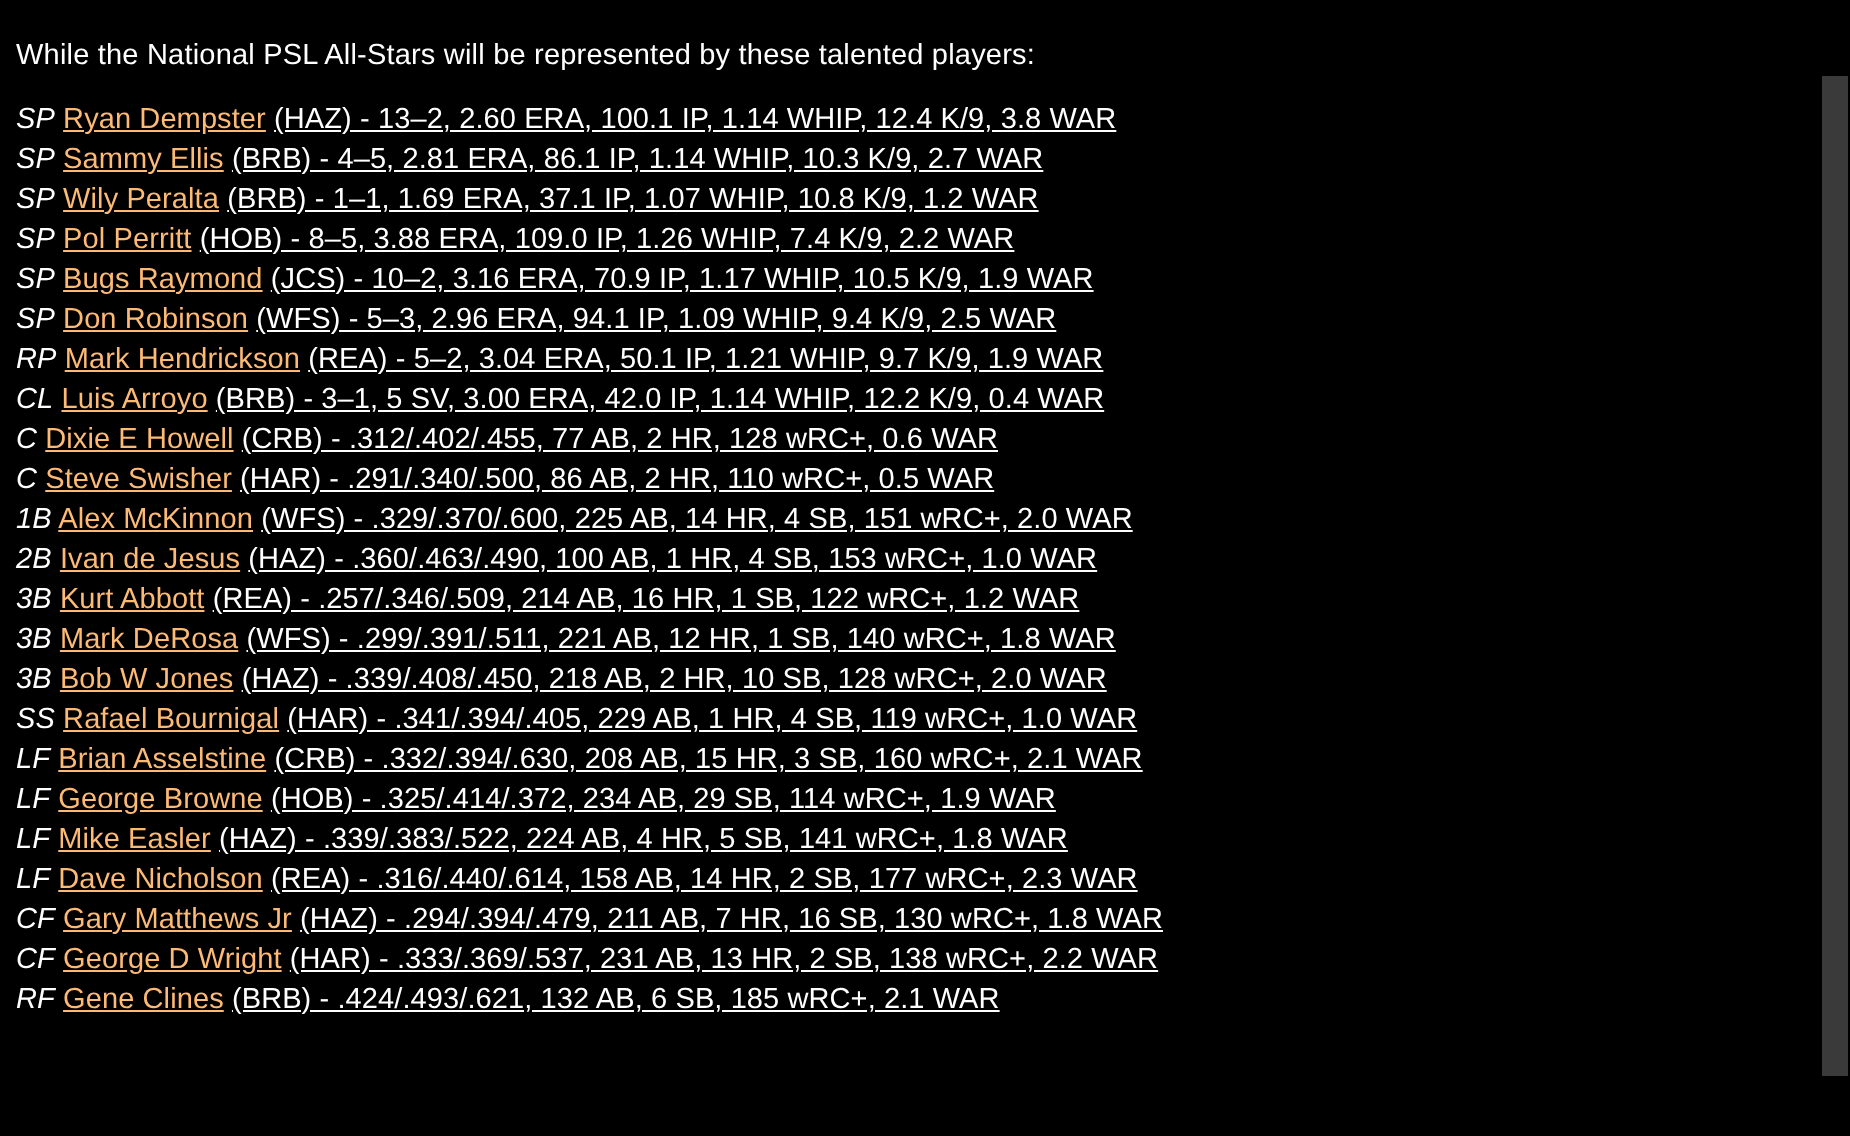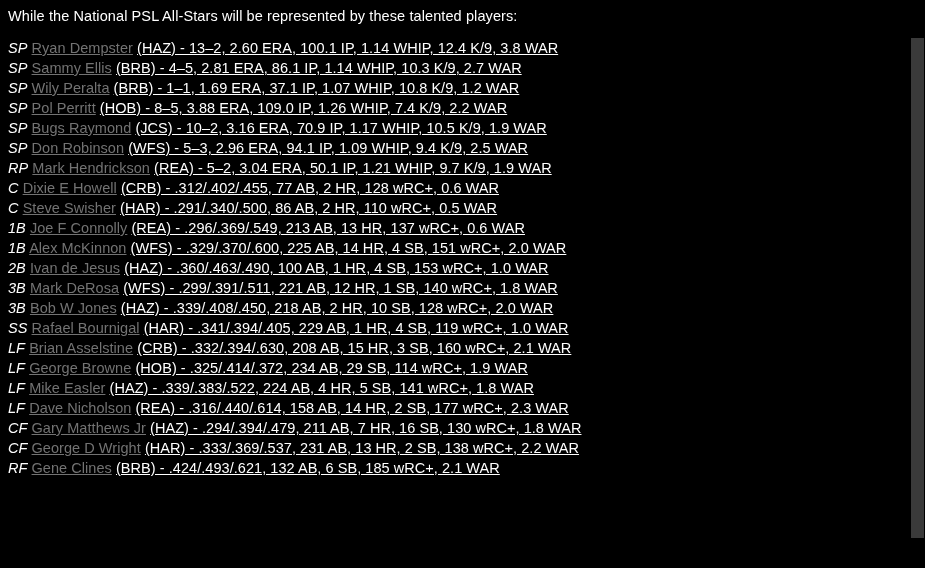--- a/index.html
+++ b/index.html
@@ -19,21 +19,21 @@
     width: 925px;
     height: 568px;
     background: #000000;
     box-sizing: border-box;
   }
   #content {
     position: absolute;
     left: 0;
     top: 0;
     width: 905px;
-    padding: 6px 10px 0 8px;
+    padding: 18px 10px 0 8px;
     box-sizing: border-box;
   }
   .intro {
     font-size: 14.5px;
     line-height: 20px;
     color: #ffffff;
     margin: 0 0 12px 0;
     letter-spacing: 0.1px;
   }
   .roster {
@@ -45,21 +45,21 @@
     color: #ffffff;
     white-space: nowrap;
     letter-spacing: 0.05px;
   }
   .pos {
     display: inline;
     font-style: italic;
   }
   .pname {
     text-decoration: underline;
-    color: #737373;
+    color: #fdba74;
   }
   .stats {
     color: #ffffff;
     text-decoration: underline;
   }
   
   #scrollbar {
     position: absolute;
     right: 0;
     top: 0;
@@ -95,25 +95,26 @@
     <p class="intro">While the National PSL All-Stars will be represented by these talented players:</p>
 
     <div class="roster" id="roster">
         <div class="player-line"><span class="pos">SP</span> <span class="pname">Ryan Dempster</span> <span class="stats">(HAZ) - 13–2, 2.60 ERA, 100.1 IP, 1.14 WHIP, 12.4 K/9, 3.8 WAR</span></div>
         <div class="player-line"><span class="pos">SP</span> <span class="pname">Sammy Ellis</span> <span class="stats">(BRB) - 4–5, 2.81 ERA, 86.1 IP, 1.14 WHIP, 10.3 K/9, 2.7 WAR</span></div>
         <div class="player-line"><span class="pos">SP</span> <span class="pname">Wily Peralta</span> <span class="stats">(BRB) - 1–1, 1.69 ERA, 37.1 IP, 1.07 WHIP, 10.8 K/9, 1.2 WAR</span></div>
         <div class="player-line"><span class="pos">SP</span> <span class="pname">Pol Perritt</span> <span class="stats">(HOB) - 8–5, 3.88 ERA, 109.0 IP, 1.26 WHIP, 7.4 K/9, 2.2 WAR</span></div>
         <div class="player-line"><span class="pos">SP</span> <span class="pname">Bugs Raymond</span> <span class="stats">(JCS) - 10–2, 3.16 ERA, 70.9 IP, 1.17 WHIP, 10.5 K/9, 1.9 WAR</span></div>
         <div class="player-line"><span class="pos">SP</span> <span class="pname">Don Robinson</span> <span class="stats">(WFS) - 5–3, 2.96 ERA, 94.1 IP, 1.09 WHIP, 9.4 K/9, 2.5 WAR</span></div>
         <div class="player-line"><span class="pos">RP</span> <span class="pname">Mark Hendrickson</span> <span class="stats">(REA) - 5–2, 3.04 ERA, 50.1 IP, 1.21 WHIP, 9.7 K/9, 1.9 WAR</span></div>
+        <div class="player-line"><span class="pos">CL</span> <span class="pname">Luis Arroyo</span> <span class="stats">(BRB) - 3–1, 5 SV, 3.00 ERA, 42.0 IP, 1.14 WHIP, 12.2 K/9, 0.4 WAR</span></div>
         <div class="player-line"><span class="pos">C</span> <span class="pname">Dixie E Howell</span> <span class="stats">(CRB) - .312/.402/.455, 77 AB, 2 HR, 128 wRC+, 0.6 WAR</span></div>
         <div class="player-line"><span class="pos">C</span> <span class="pname">Steve Swisher</span> <span class="stats">(HAR) - .291/.340/.500, 86 AB, 2 HR, 110 wRC+, 0.5 WAR</span></div>
-        <div class="player-line"><span class="pos">1B</span> <span class="pname">Joe F Connolly</span> <span class="stats">(REA) - .296/.369/.549, 213 AB, 13 HR, 137 wRC+, 0.6 WAR</span></div>
         <div class="player-line"><span class="pos">1B</span> <span class="pname">Alex McKinnon</span> <span class="stats">(WFS) - .329/.370/.600, 225 AB, 14 HR, 4 SB, 151 wRC+, 2.0 WAR</span></div>
         <div class="player-line"><span class="pos">2B</span> <span class="pname">Ivan de Jesus</span> <span class="stats">(HAZ) - .360/.463/.490, 100 AB, 1 HR, 4 SB, 153 wRC+, 1.0 WAR</span></div>
+        <div class="player-line"><span class="pos">3B</span> <span class="pname">Kurt Abbott</span> <span class="stats">(REA) - .257/.346/.509, 214 AB, 16 HR, 1 SB, 122 wRC+, 1.2 WAR</span></div>
         <div class="player-line"><span class="pos">3B</span> <span class="pname">Mark DeRosa</span> <span class="stats">(WFS) - .299/.391/.511, 221 AB, 12 HR, 1 SB, 140 wRC+, 1.8 WAR</span></div>
         <div class="player-line"><span class="pos">3B</span> <span class="pname">Bob W Jones</span> <span class="stats">(HAZ) - .339/.408/.450, 218 AB, 2 HR, 10 SB, 128 wRC+, 2.0 WAR</span></div>
         <div class="player-line"><span class="pos">SS</span> <span class="pname">Rafael Bournigal</span> <span class="stats">(HAR) - .341/.394/.405, 229 AB, 1 HR, 4 SB, 119 wRC+, 1.0 WAR</span></div>
         <div class="player-line"><span class="pos">LF</span> <span class="pname">Brian Asselstine</span> <span class="stats">(CRB) - .332/.394/.630, 208 AB, 15 HR, 3 SB, 160 wRC+, 2.1 WAR</span></div>
         <div class="player-line"><span class="pos">LF</span> <span class="pname">George Browne</span> <span class="stats">(HOB) - .325/.414/.372, 234 AB, 29 SB, 114 wRC+, 1.9 WAR</span></div>
         <div class="player-line"><span class="pos">LF</span> <span class="pname">Mike Easler</span> <span class="stats">(HAZ) - .339/.383/.522, 224 AB, 4 HR, 5 SB, 141 wRC+, 1.8 WAR</span></div>
         <div class="player-line"><span class="pos">LF</span> <span class="pname">Dave Nicholson</span> <span class="stats">(REA) - .316/.440/.614, 158 AB, 14 HR, 2 SB, 177 wRC+, 2.3 WAR</span></div>
         <div class="player-line"><span class="pos">CF</span> <span class="pname">Gary Matthews Jr</span> <span class="stats">(HAZ) - .294/.394/.479, 211 AB, 7 HR, 16 SB, 130 wRC+, 1.8 WAR</span></div>
         <div class="player-line"><span class="pos">CF</span> <span class="pname">George D Wright</span> <span class="stats">(HAR) - .333/.369/.537, 231 AB, 13 HR, 2 SB, 138 wRC+, 2.2 WAR</span></div>
         <div class="player-line"><span class="pos">RF</span> <span class="pname">Gene Clines</span> <span class="stats">(BRB) - .424/.493/.621, 132 AB, 6 SB, 185 wRC+, 2.1 WAR</span></div>

